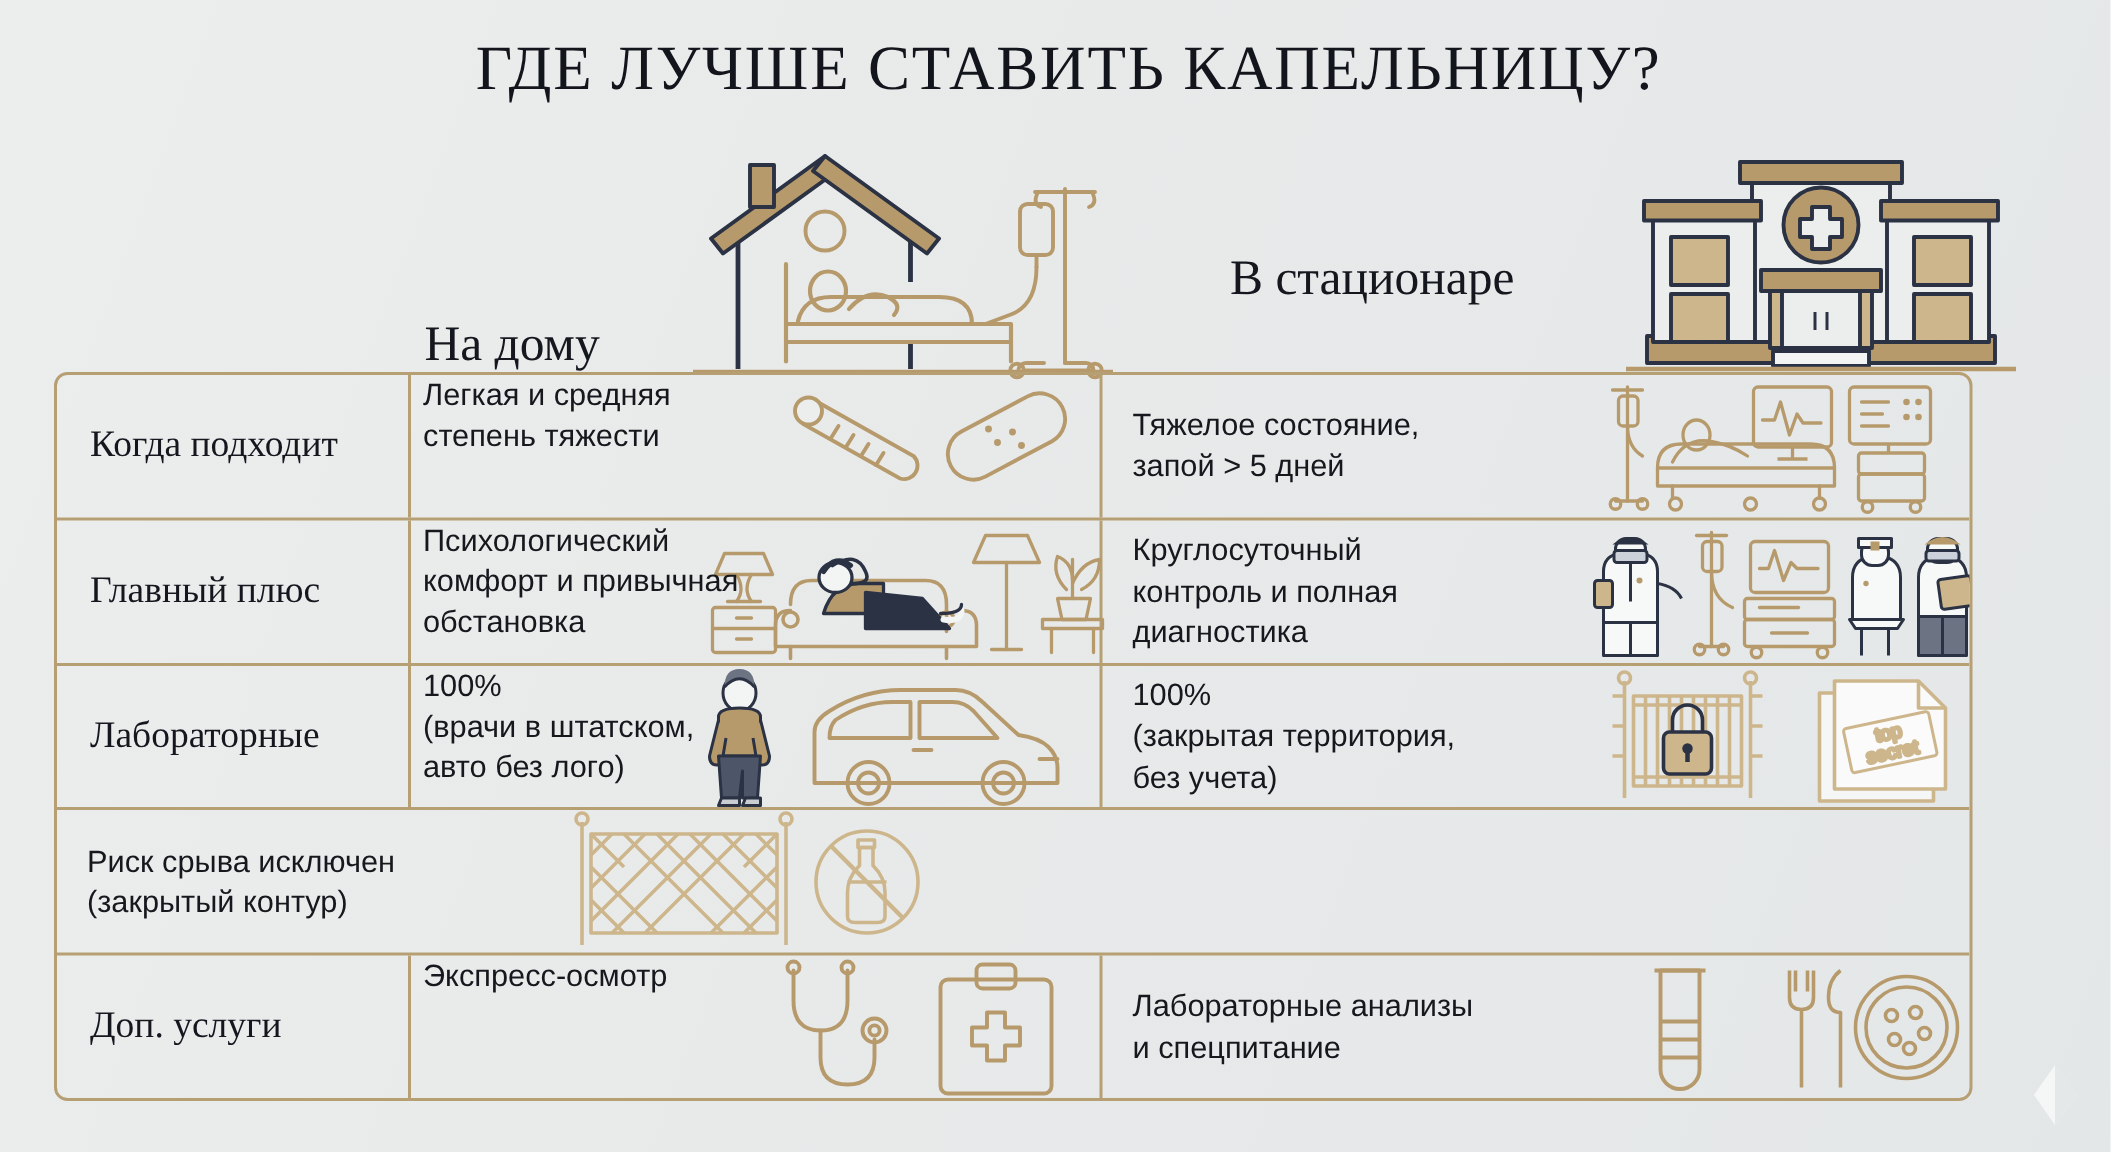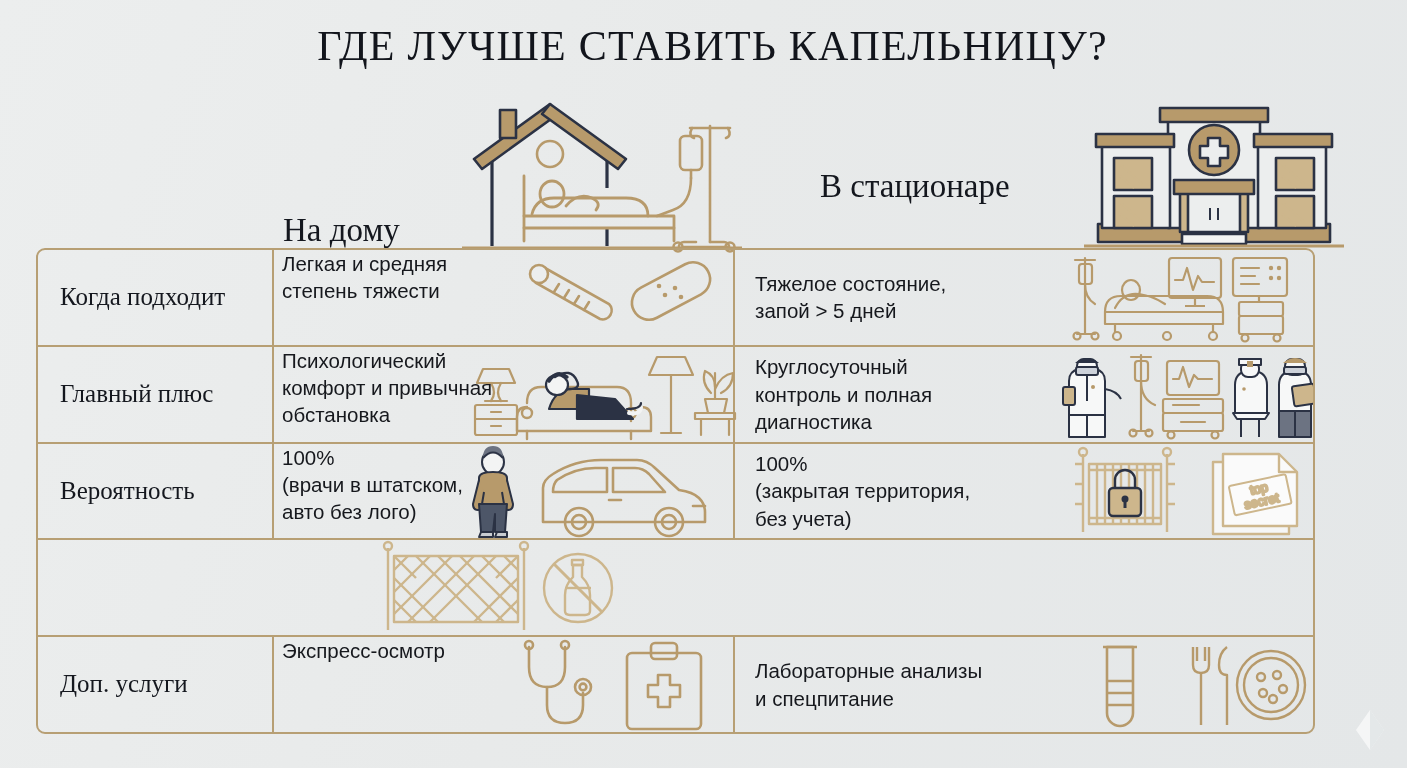--- a/index.html
+++ b/index.html
@@ -338,21 +338,21 @@
               <path d="M216 64 h32 v26 h-32 z" fill="#6c7382"></path>
               <path d="M232 64 v26" fill="none" stroke="#2b3244"></path>
               <rect x="230" y="38" width="22" height="20" rx="2" fill="#cdb68c" transform="rotate(-8 241 48)"></rect>
             </g>
           </svg>
         </div>
       </div>
     </div>
 
     <div class="row">
-      <div class="cell cell-label">Вероятность</div>
+      <div class="cell cell-label">Лабораторные</div>
       <div class="cell cell-home">
         <div class="ctext">100%
 (врачи в штатском,
 авто без лого)</div>
         <div class="art">
           <svg width="276" height="96" viewBox="0 0 276 96">
             <g stroke="#2b3244" stroke-width="2" stroke-linejoin="round">
               <ellipse cx="36" cy="18" rx="11" ry="12" fill="#f3f4f4"></ellipse>
               <path d="M26 14 q10 -12 20 0 q0 -12 -10 -12 q-10 0 -10 12" fill="#6c7382" stroke="none"></path>
               <path d="M26 14 q10 -11 20 0" fill="none" stroke="#2b3244" stroke-width="2"></path>
@@ -408,20 +408,22 @@
                 <text x="197" y="62" font-family="'Liberation Sans',sans-serif" font-size="13" fill="#2b3244" text-anchor="middle">secret</text>
               </g>
             </g>
           </svg>
         </div>
       </div>
     </div>
 
     <div class="row">
       <div class="cell cell-clinic">
+        <div class="ctext">Риск срыва исключен
+(закрытый контур)</div>
         <div class="art">
           <svg width="250" height="96" viewBox="0 0 250 96">
             <g fill="none" stroke="#cdb68c" stroke-width="2.4" stroke-linejoin="round">
               <path d="M22 8 V90 M158 8 V90"></path>
               <circle cx="22" cy="6" r="4"></circle>
                 <circle cx="158" cy="6" r="4"></circle>
               <rect x="28" y="16" width="124" height="66"></rect>
               <path d="M28 16 l22 22 M28 38 l44 44 M28 60 l22 22 M50 16 l66 66 M72 16 l66 66 M94 16 l58 58 M116 16 l36 36 M138 16 l14 14"></path>
               <path d="M152 16 l-22 22 M152 38 l-44 44 M152 60 l-22 22 M130 16 l-66 66 M108 16 l-66 66 M86 16 l-58 58 M64 16 l-36 36 M42 16 l-14 14"></path>
             </g>

